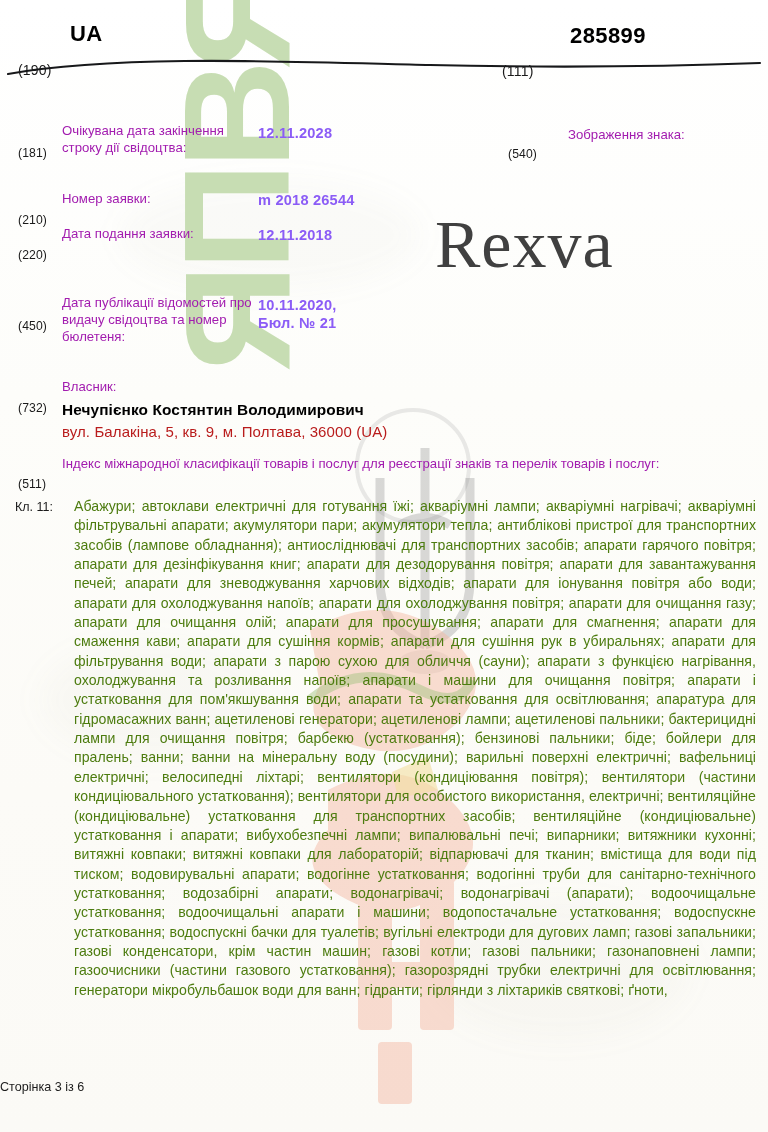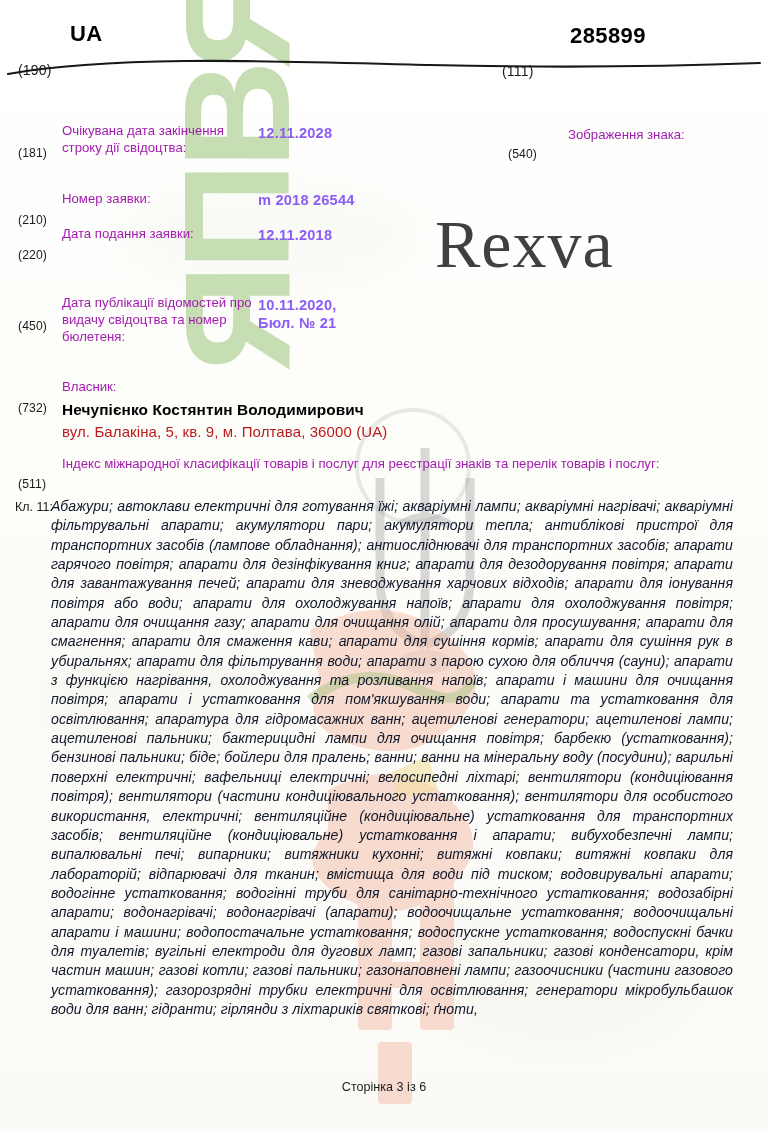--- a/index.html
+++ b/index.html
@@ -196,38 +196,37 @@
 
   
   #class-label {
     position: absolute;
     left: 15px; top: 500px;
     font-size: 12.5px;
     color: #1a1a1a;
   }
   #goods-text {
     position: absolute;
-    left: 51px; top: 497px;
+    left: 74px; top: 497px;
     width: 682px;
     font-size: 14.1px;
     line-height: 19.35px;
     text-align: justify;
     text-justify: inter-word;
-    color: #0f172a;
+    color: #4d7c0f;
     hyphens: manual;
     letter-spacing: .05px;
-    font-style: italic;
   }
 
   
   #footer {
     position: absolute;
     left: 0; top: 1080px;
     width: 768px;
-    text-align: center;
+    text-align: left;
     font-size: 12.6px;
     color: #1c1c1c;
   }
 
   .blur-soft { filter: blur(.18px); }
 </style>
 </head>
 <body>
 
 <div id="page">

